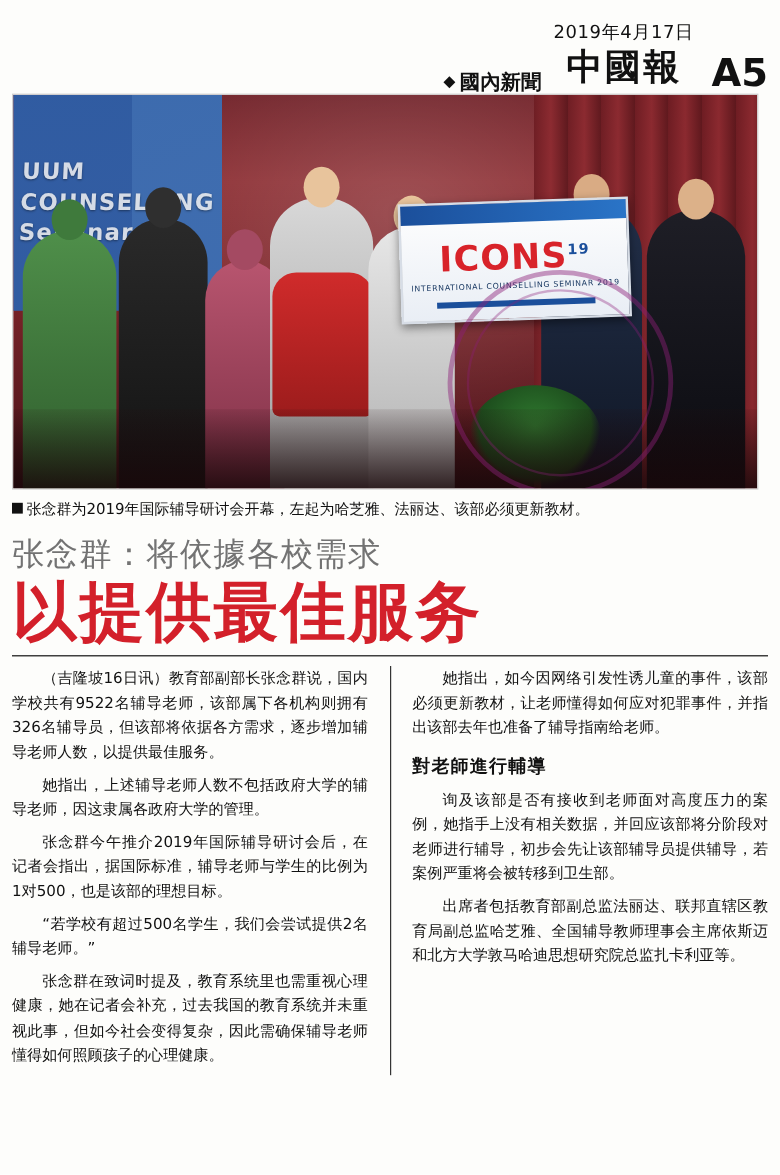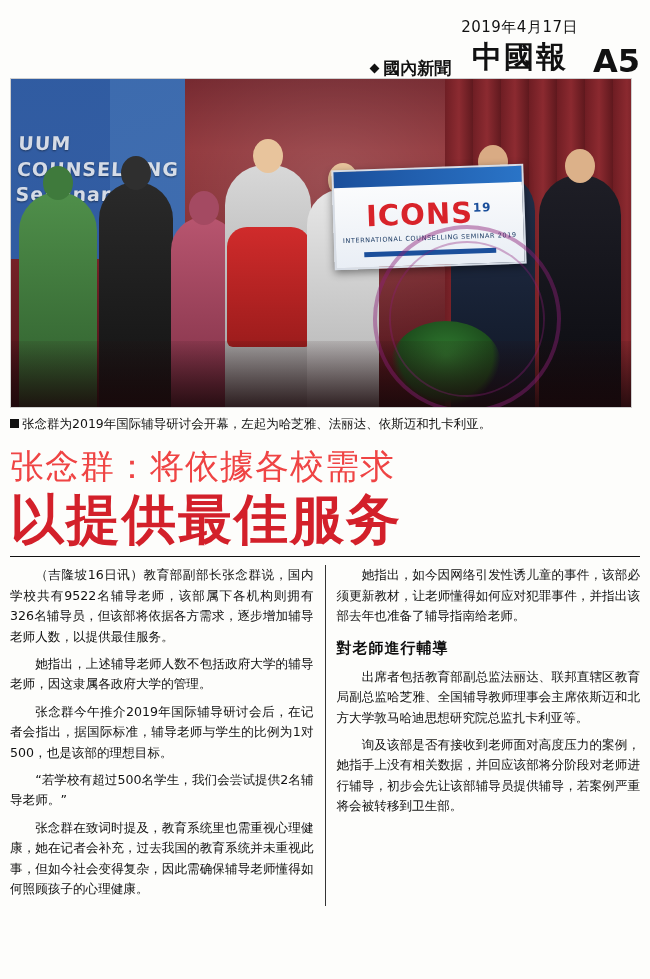--- a/index.html
+++ b/index.html
@@ -265,22 +265,22 @@
   .caption .sq {
     display: inline-block;
     width: 9px; height: 9px;
     background: #111;
     margin-right: 3px;
   }
 
   
   .kicker {
     margin-top: 10px;
-    font-size: 34px;
-    color: #ef4444;
+    font-size: 27px;
+    color: #737373;
     letter-spacing: 1px;
     font-family: "DejaVu Sans", sans-serif;
     white-space: nowrap;
   }
   .headline {
     margin-top: 2px;
     font-size: 54px;
     font-weight: bold;
     color: #d3202a;
     letter-spacing: 2px;
@@ -290,21 +290,21 @@
   }
   .rule {
     margin-top: 8px;
     border-top: 1px solid #111;
     height: 0;
   }
 
   
   .columns {
     display: flex;
-    gap: 11px;
+    gap: 18px;
     margin-top: 8px;
   }
   .col {
     flex: 1;
     font-size: 12.6px;
     line-height: 1.62;
     text-align: justify;
     color: #111;
     font-family: "DejaVu Sans", sans-serif;
   }
@@ -387,37 +387,37 @@
         <div class="board-bar"></div>
       </div>
 
       <div class="plant"></div>
       <div class="stage-floor"></div>
       <div class="stamp"></div>
     </div>
   </div>
 
   <div class="caption">
-    <span class="sq"></span><span>张念群为2019年国际辅导研讨会开幕，左起为哈芝雅、法丽达、依斯迈和扎卡利亚。</span>
+    <span class="sq"></span><span>张念群为2019年国际辅导研讨会开幕，左起为哈芝雅、法丽达、该部必须更新教材。</span>
   </div>
 
   <div class="kicker">张念群：将依據各校需求</div>
   <div class="headline">以提供最佳服务</div>
   <div class="rule"></div>
 
   <div class="columns">
     <div class="col">
       <p>（吉隆坡16日讯）教育部副部长张念群说，国内学校共有9522名辅导老师，该部属下各机构则拥有326名辅导员，但该部将依据各方需求，逐步增加辅导老师人数，以提供最佳服务。</p>
       <p>她指出，上述辅导老师人数不包括政府大学的辅导老师，因这隶属各政府大学的管理。</p>
       <p>张念群今午推介2019年国际辅导研讨会后，在记者会指出，据国际标准，辅导老师与学生的比例为1对500，也是该部的理想目标。</p>
       <p>“若学校有超过500名学生，我们会尝试提供2名辅导老师。”</p>
       <p>张念群在致词时提及，教育系统里也需重视心理健康，她在记者会补充，过去我国的教育系统并未重视此事，但如今社会变得复杂，因此需确保辅导老师懂得如何照顾孩子的心理健康。</p>
     </div>
     <div class="col-divider"></div>
     <div class="col">
       <p>她指出，如今因网络引发性诱儿童的事件，该部必须更新教材，让老师懂得如何应对犯罪事件，并指出该部去年也准备了辅导指南给老师。</p>
       <div class="subhead">對老師進行輔導</div>
+      <p>询及该部是否有接收到老师面对高度压力的案例，她指手上没有相关数据，并回应该部将分阶段对老师进行辅导，初步会先让该部辅导员提供辅导，若案例严重将会被转移到卫生部。</p>
       <p>出席者包括教育部副总监法丽达、联邦直辖区教育局副总监哈芝雅、全国辅导教师理事会主席依斯迈和北方大学敦马哈迪思想研究院总监扎卡利亚等。</p>
-      <p>询及该部是否有接收到老师面对高度压力的案例，她指手上没有相关数据，并回应该部将分阶段对老师进行辅导，初步会先让该部辅导员提供辅导，若案例严重将会被转移到卫生部。</p>
     </div>
   </div>
 
 </div>
 
 </body></html>

